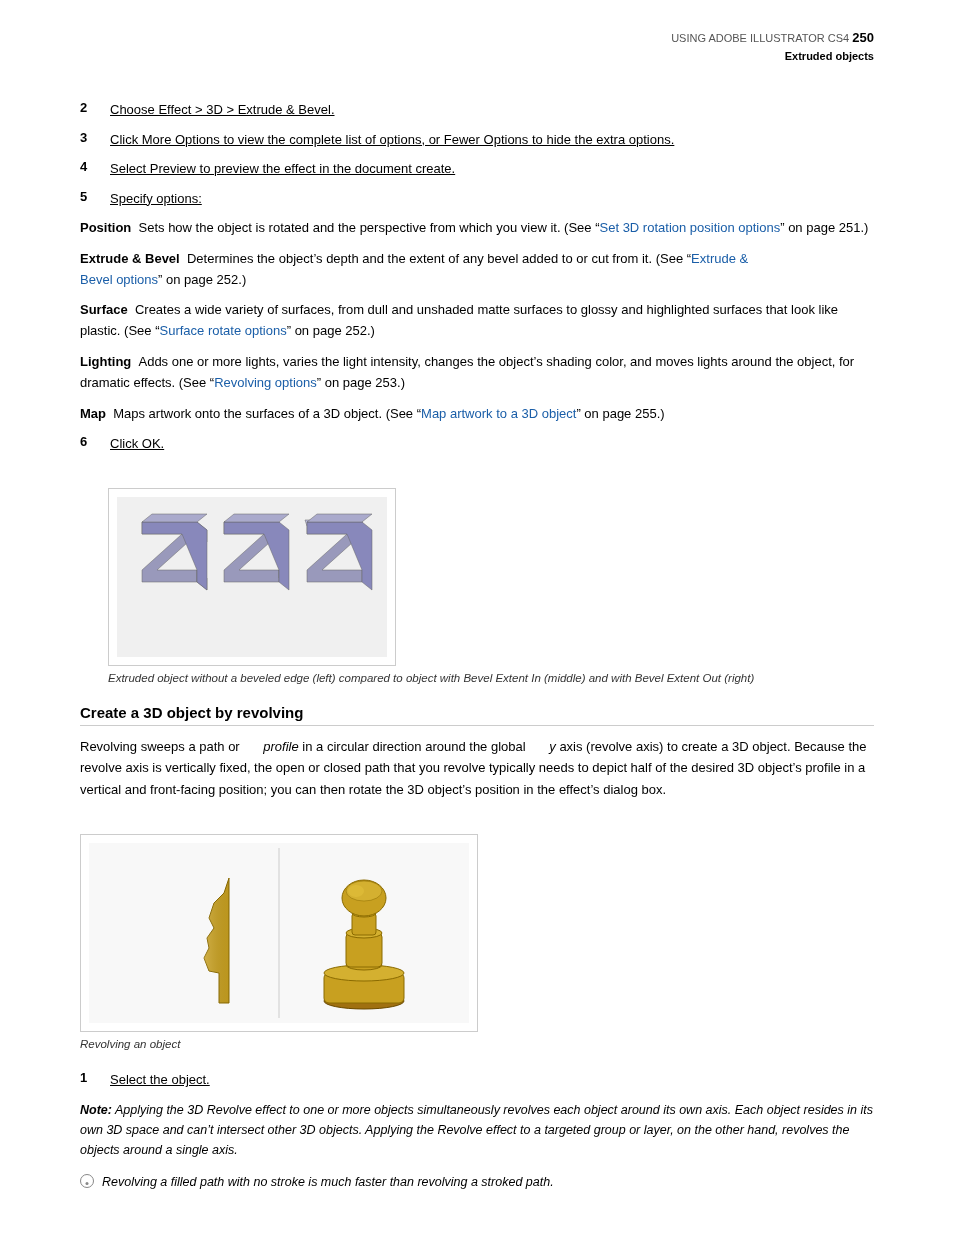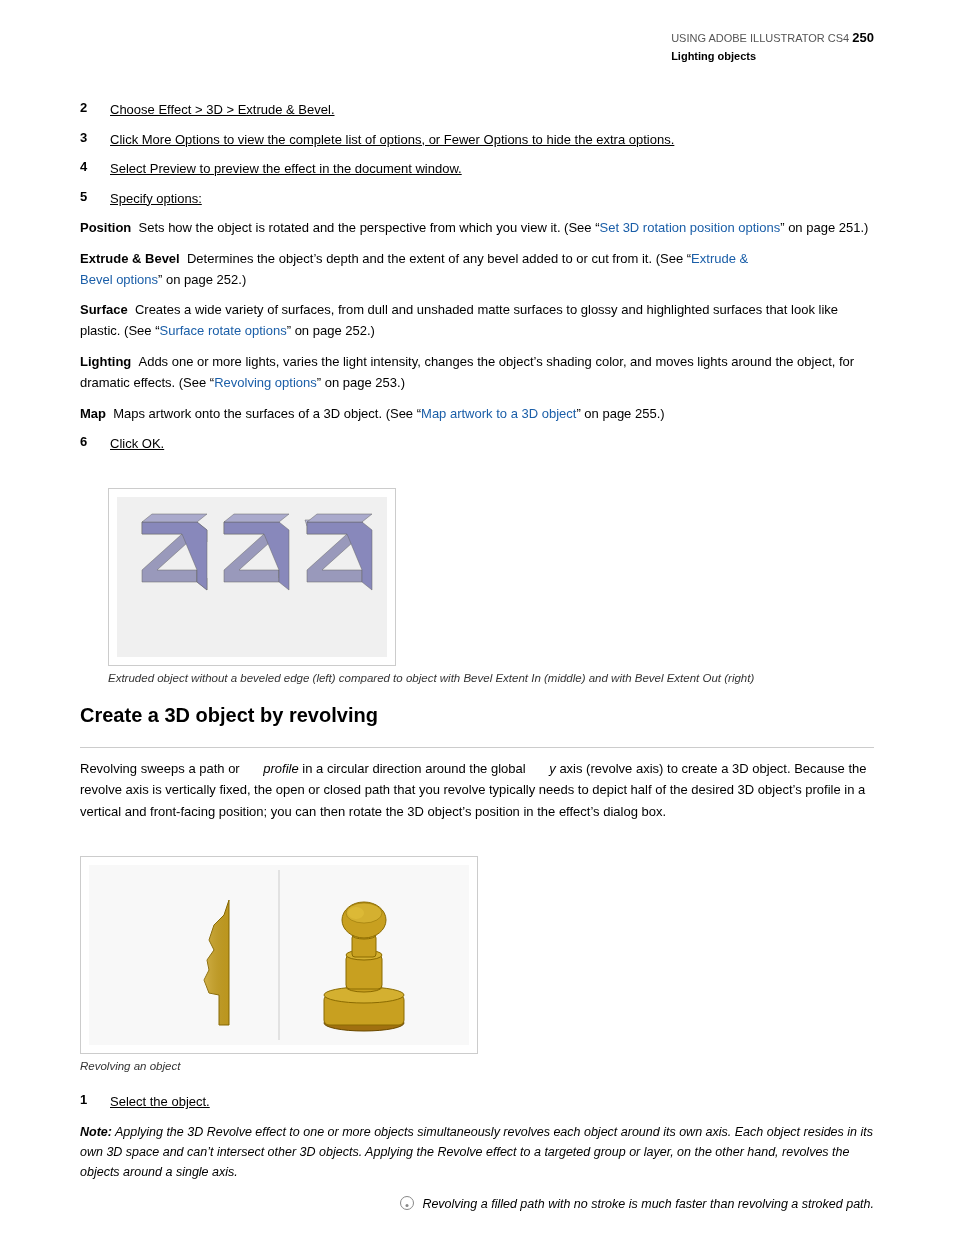--- a/index.html
+++ b/index.html
@@ -15,20 +15,21 @@
       width: 954px;
       min-height: 1235px;
       background: #fff;
       padding: 40px 80px 60px 80px;
       position: relative;
     }
     .header {
       position: absolute;
       top: 28px;
       right: 80px;
+      text-align: right;
       font-size: 11px;
       color: #555;
       line-height: 1.5;
     }
     .content {
       margin-top: 60px;
     }
     .step {
       display: flex;
       margin-bottom: 10px;
@@ -65,25 +66,25 @@
       padding: 8px;
       background: #fff;
     }
     .image-caption {
       font-style: italic;
       font-size: 11.5px;
       color: #333;
       margin-bottom: 20px;
     }
     .section-heading {
-      font-size: 20px;
+      font-size: 15px;
       font-weight: bold;
       margin: 20px 0 10px 0;
       border-bottom: 1px solid #ccc;
-      padding-bottom: 20px;
+      padding-bottom: 4px;
     }
     .body-text {
       font-size: 13px;
       line-height: 1.65;
       margin-bottom: 14px;
     }
     .italic-text {
       font-style: italic;
       margin-left: 20px;
     }
@@ -96,21 +97,20 @@
     .note-label {
       font-weight: bold;
     }
     .tip-block {
       display: flex;
       align-items: flex-start;
       font-size: 12.5px;
       font-style: italic;
       line-height: 1.6;
       margin-top: 10px;
-      justify-content: flex-end;
     }
     .tip-icon {
       width: 14px;
       height: 14px;
       border: 1px solid #888;
       border-radius: 50%;
       display: inline-block;
       margin-right: 8px;
       margin-top: 2px;
       flex-shrink: 0;
@@ -148,37 +148,37 @@
       justify-content: center;
       position: relative;
       overflow: hidden;
     }
   </style>
 </head>
 <body>
 
 <div class="page">
 
-  <div class="header"><span style="color:#555;font-size:11px;">USING ADOBE ILLUSTRATOR CS4</span>&nbsp;<span style="font-weight:bold;font-size:13px;color:#000;">250</span><br><span style="font-weight:bold;font-size:11px;color:#000;">Lighting objects</span></div>
+  <div class="header"><span style="color:#555;font-size:11px;">USING ADOBE ILLUSTRATOR CS4</span>&nbsp;<span style="font-weight:bold;font-size:13px;color:#000;">250</span><br><span style="font-weight:bold;font-size:11px;color:#000;">Extruded objects</span></div>
 
   <div class="content">
 
     <div class="step">
       <span class="step-number"><strong>2</strong></span>
       <span class="step-text">Choose Effect &gt; 3D &gt; Extrude &amp; Bevel.</span>
     </div>
 
     <div class="step">
       <span class="step-number"><strong>3</strong></span>
       <span class="step-text">Click More Options to view the complete list of options, or Fewer Options to hide the extra options.</span>
     </div>
 
     <div class="step">
       <span class="step-number"><strong>4</strong></span>
-      <span class="step-text">Select Preview to preview the effect in the document window.</span>
+      <span class="step-text">Select Preview to preview the effect in the document create.</span>
     </div>
 
     <div class="step">
       <span class="step-number"><strong>5</strong></span>
       <span class="step-text">Specify options:</span>
     </div>
 
     <div class="param-block">
       <span class="param-name">Position</span>
       &nbsp;Sets how the object is rotated and the perspective from which you view it. (See “<a class="link-text" href="#">Set 3D rotation position options</a>” on page 251.)

